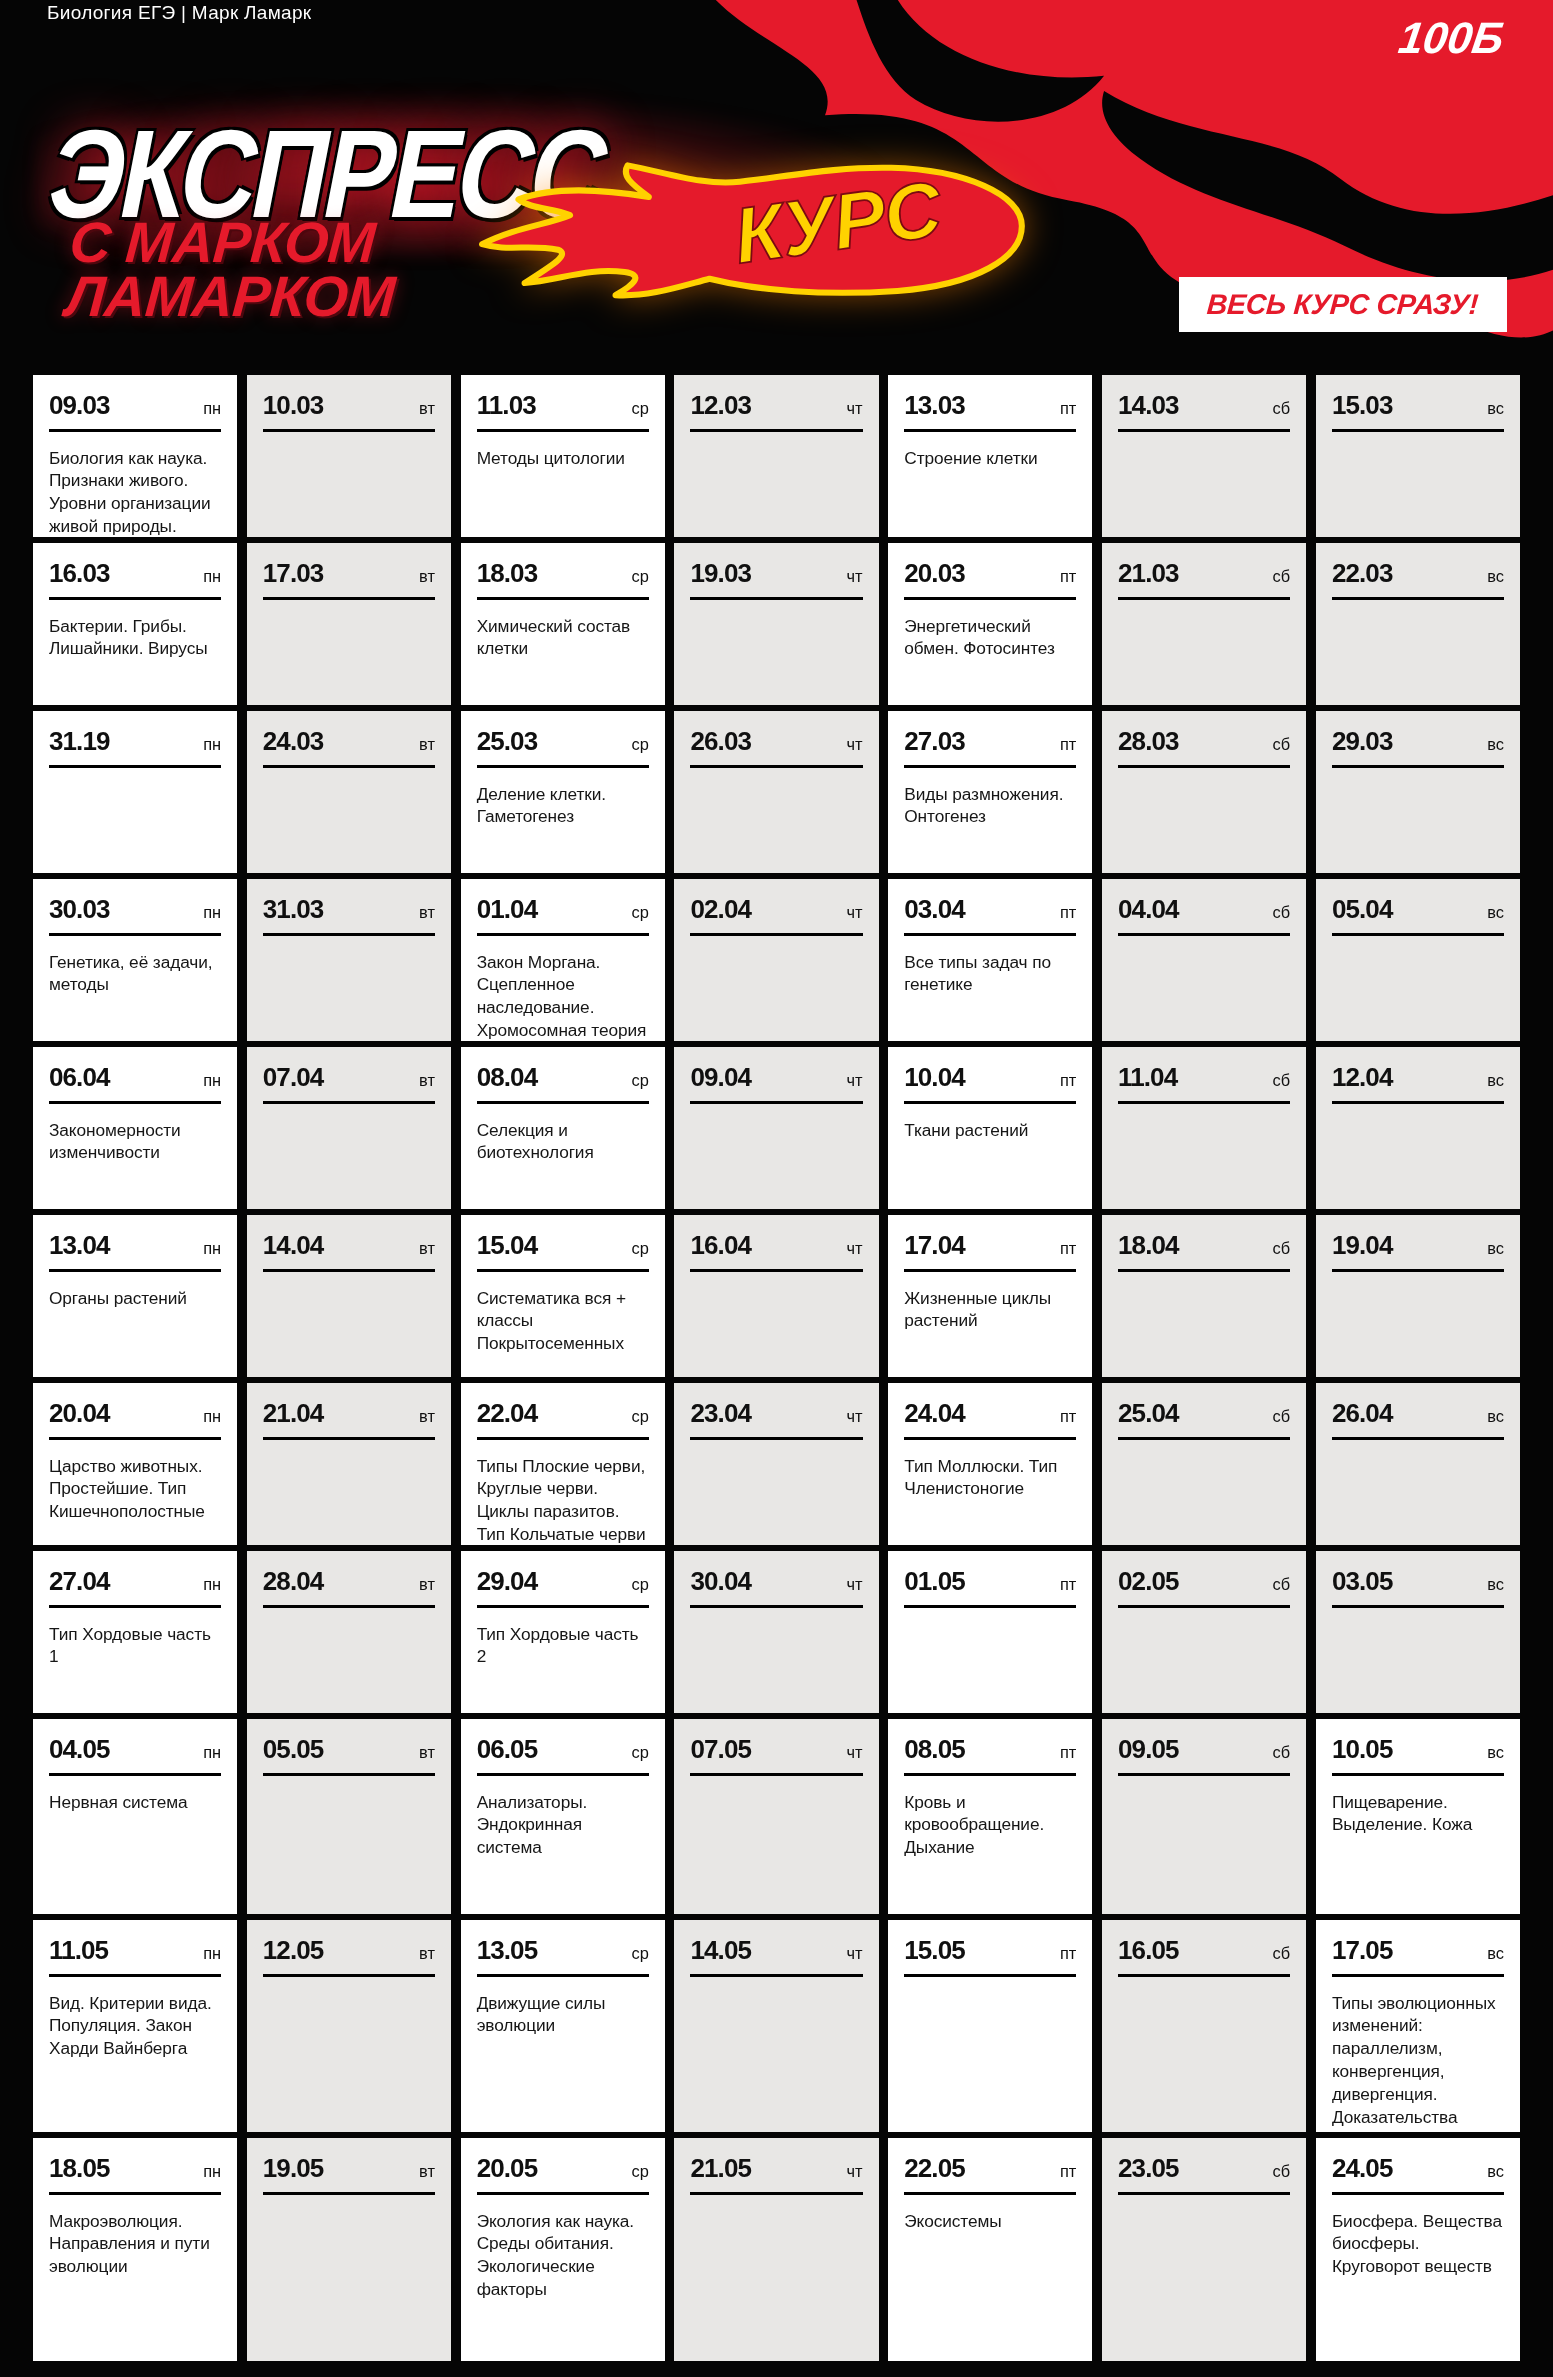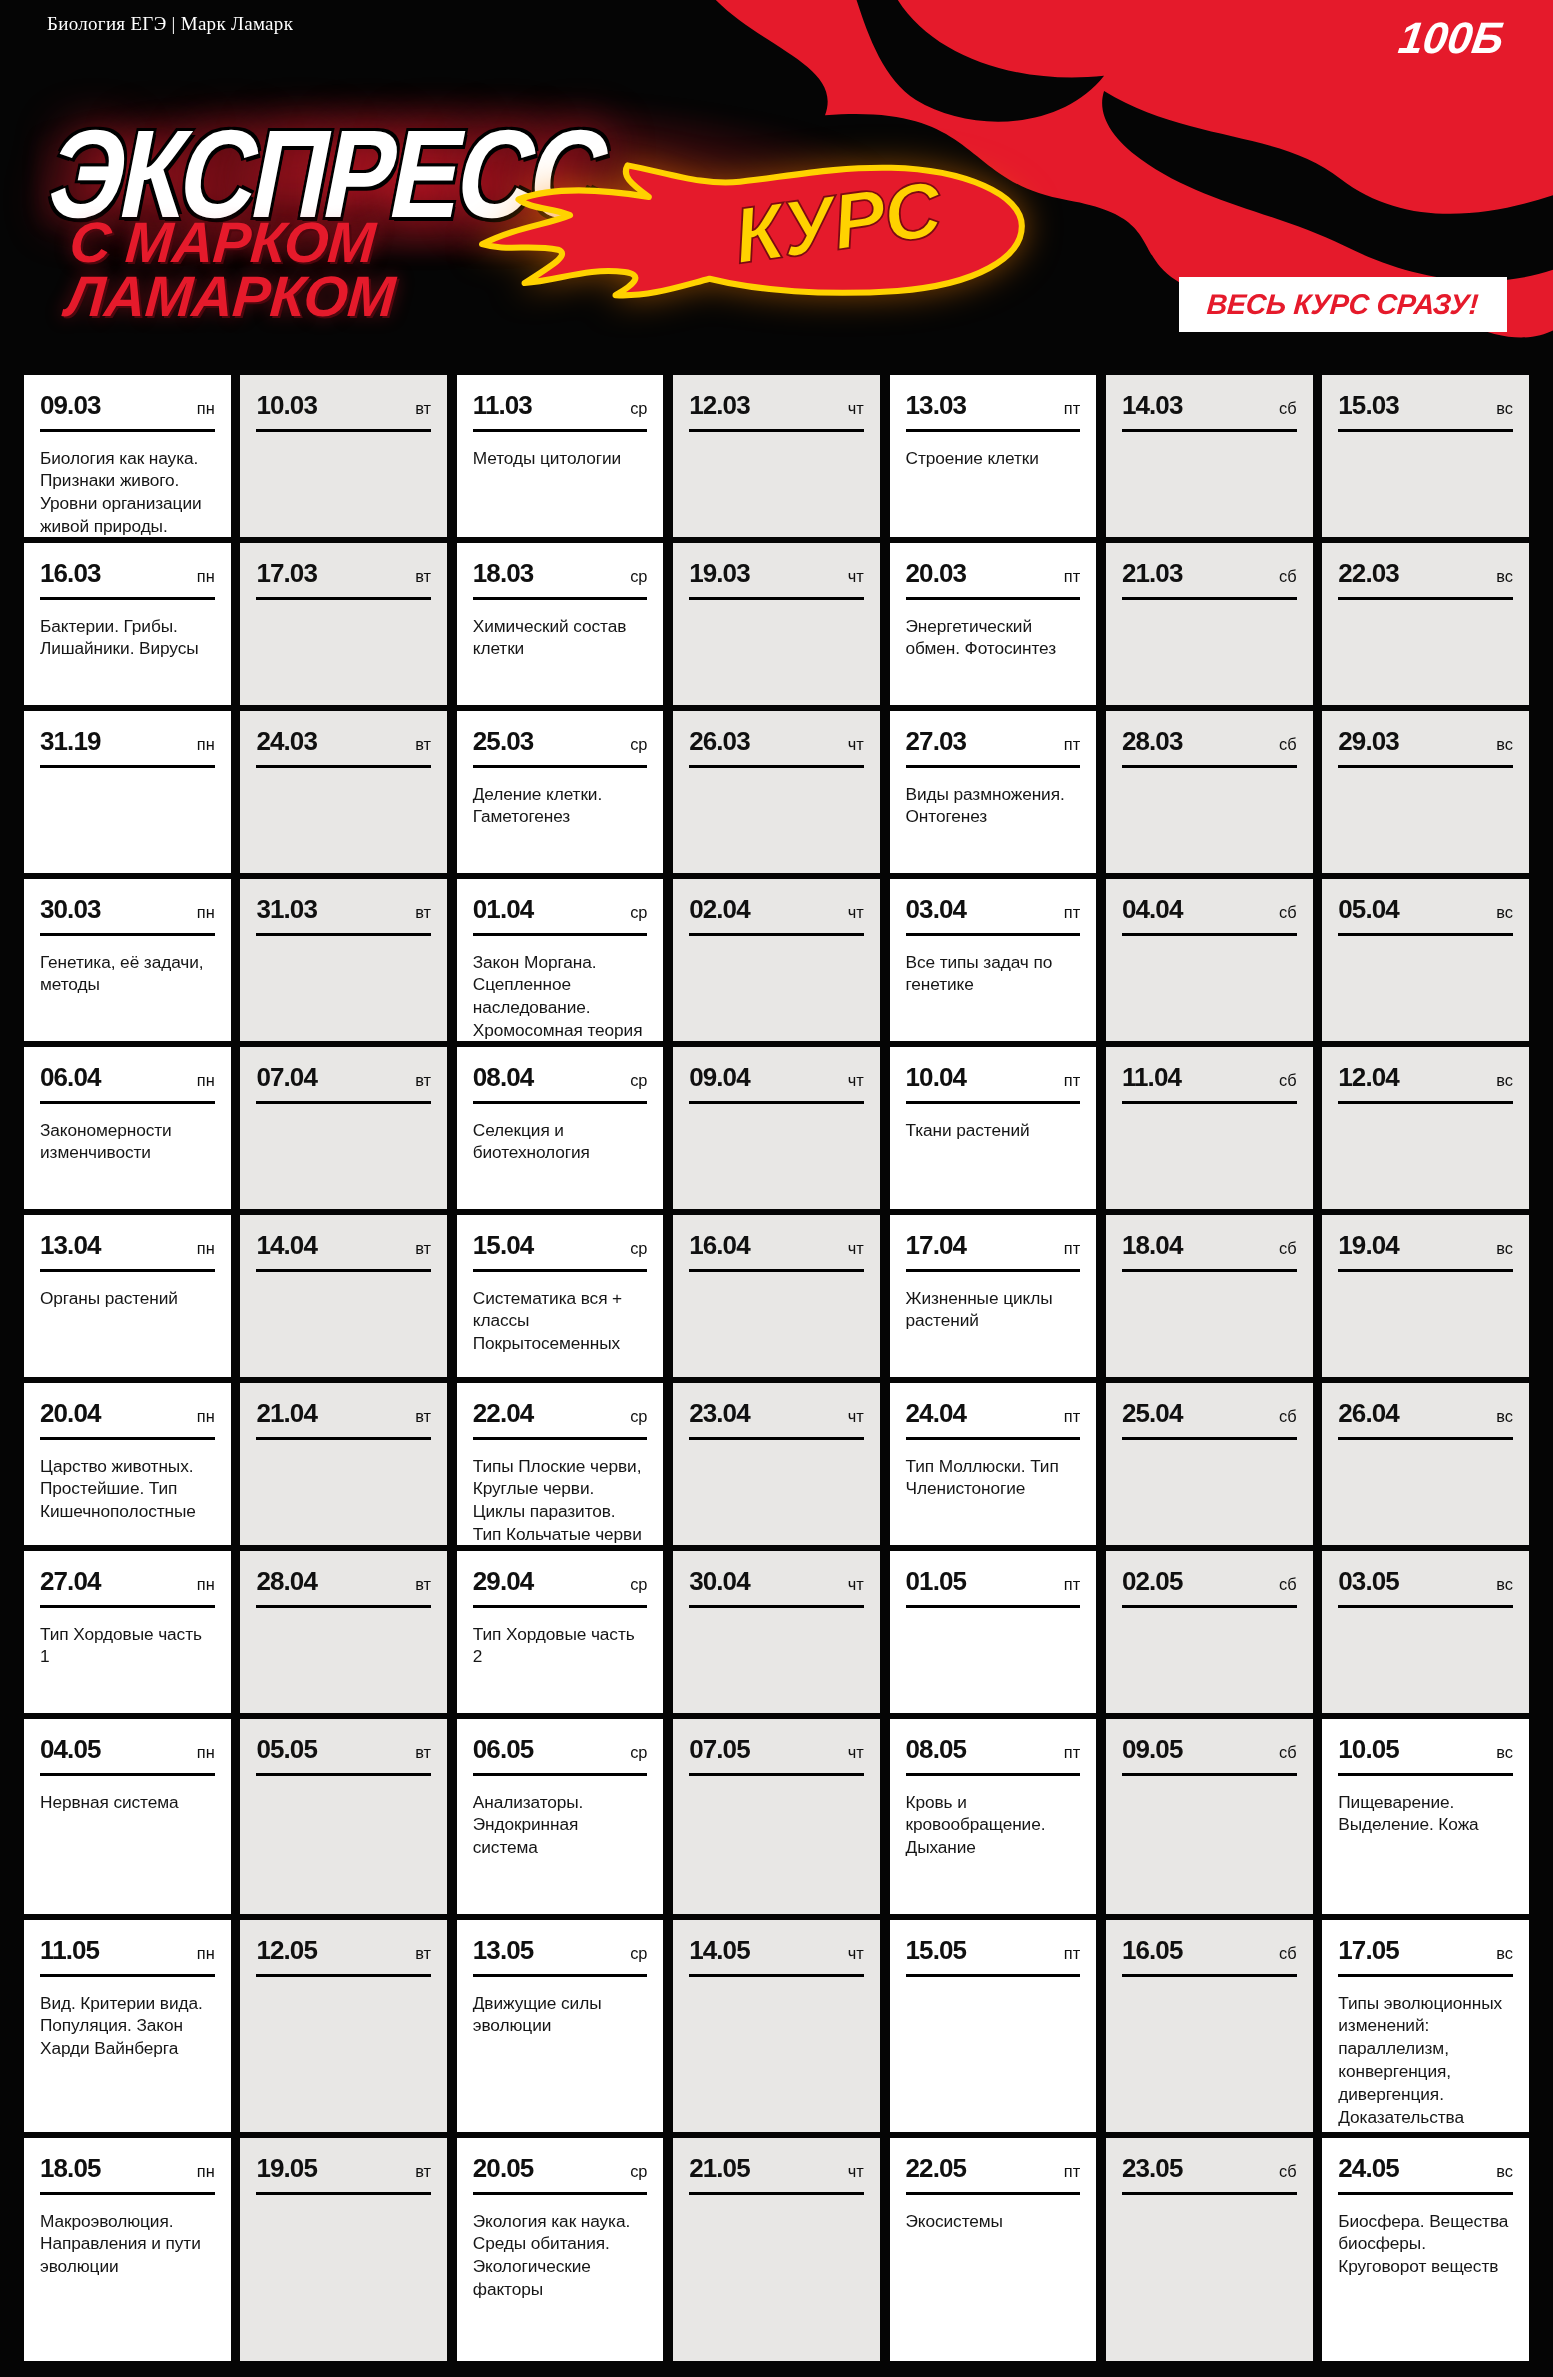--- a/index.html
+++ b/index.html
@@ -5,41 +5,41 @@
   :root{
     --red:#e51a2b; --yellow:#ffd200; --empty-cell:#e8e7e5; --filled-cell:#ffffff; --ink:#101010;
   }
   *{margin:0;padding:0;box-sizing:border-box;}
   html,body{background:#050505;}
   body{width:1553px;height:2377px;overflow:hidden;font-family:"Liberation Sans",sans-serif;position:relative;}
 
   
   .header{position:relative;height:375px;overflow:hidden;}
   .swirl{position:absolute;top:0;left:643px;width:910px;height:376px;}
-  .brand{position:absolute;left:47px;top:13px;font-size:19px;font-weight:500;color:#fff;letter-spacing:0.3px;z-index:6;font-family:Liberation Serif, serif;}
+  .brand{position:absolute;left:47px;top:2px;font-size:19px;font-weight:500;color:#fff;letter-spacing:0.3px;z-index:6;}
   .score{position:absolute;right:49px;top:13.3px;font-size:44px;font-weight:bold;font-style:italic;color:#fff;transform:skewX(-8deg);z-index:6;}
   .title-glow{position:absolute;left:36px;top:91px;width:862px;height:164px;
     background:radial-gradient(ellipse at 45% 55%,rgba(229,26,43,.55),rgba(229,26,43,0) 70%);
     filter:blur(7.3px);z-index:2;}
   .title{position:absolute;left:66px;top:102px;z-index:4;
     font-size:125px;font-weight:bold;letter-spacing:-4.2px;color:#fff;white-space:nowrap;
     transform:skewX(-11deg) scaleX(.84);transform-origin:left top;
     text-shadow:3.6px 3.6px 0 #000,-3px 3px 0 #000,3px -3px 0 #000,-3px -3px 0 #000,0 0 49px rgba(229,26,43,.85);}
   .subtitle{position:absolute;left:68px;top:216px;z-index:5;
     font-size:57px;line-height:.94;font-weight:bold;font-style:italic;color:var(--red);
     letter-spacing:-0.6px;transform:skewX(-4deg);
     text-shadow:2.4px 2.4px 0 #4d070e, 0 0 18px rgba(229,26,43,.4);}
   .flame-wrap{position:absolute;left:473px;top:147px;width:564px;height:155px;z-index:5;
     filter:drop-shadow(0 0 17px rgba(255,130,0,.5));}
   .promo{position:absolute;left:1179px;top:277px;width:328px;height:55px;background:#fff;
     display:flex;align-items:center;justify-content:center;z-index:7;}
   .promo-text{font-size:28.5px;font-weight:bold;font-style:italic;color:var(--red);letter-spacing:-0.3px;transform:skewX(-4deg);}
 
   
-  .grid{margin:0 24px;display:grid;grid-template-columns:repeat(7,1fr);
+  .grid{margin:0 33px;display:grid;grid-template-columns:repeat(7,1fr);
     grid-template-rows:repeat(8,162px) 195px 212px 223px;gap:6px 9.7px;}
   .cell{background:var(--filled-cell);padding:14.6px 16px 12px 16px;overflow:hidden;}
   .cell.empty{background:var(--empty-cell);}
   .cell-head{display:flex;justify-content:space-between;align-items:baseline;}
   .cell-date{font-size:26px;font-weight:bold;letter-spacing:-0.9px;color:var(--ink);}
   .cell-dow{font-size:16.4px;color:var(--ink);}
   .cell-rule{margin-top:8px;height:3px;background:#000;}
   .cell-topic{margin-top:15px;font-size:17.3px;line-height:1.32;color:#161616;letter-spacing:-0.1px;}
 </style>
 </head>

